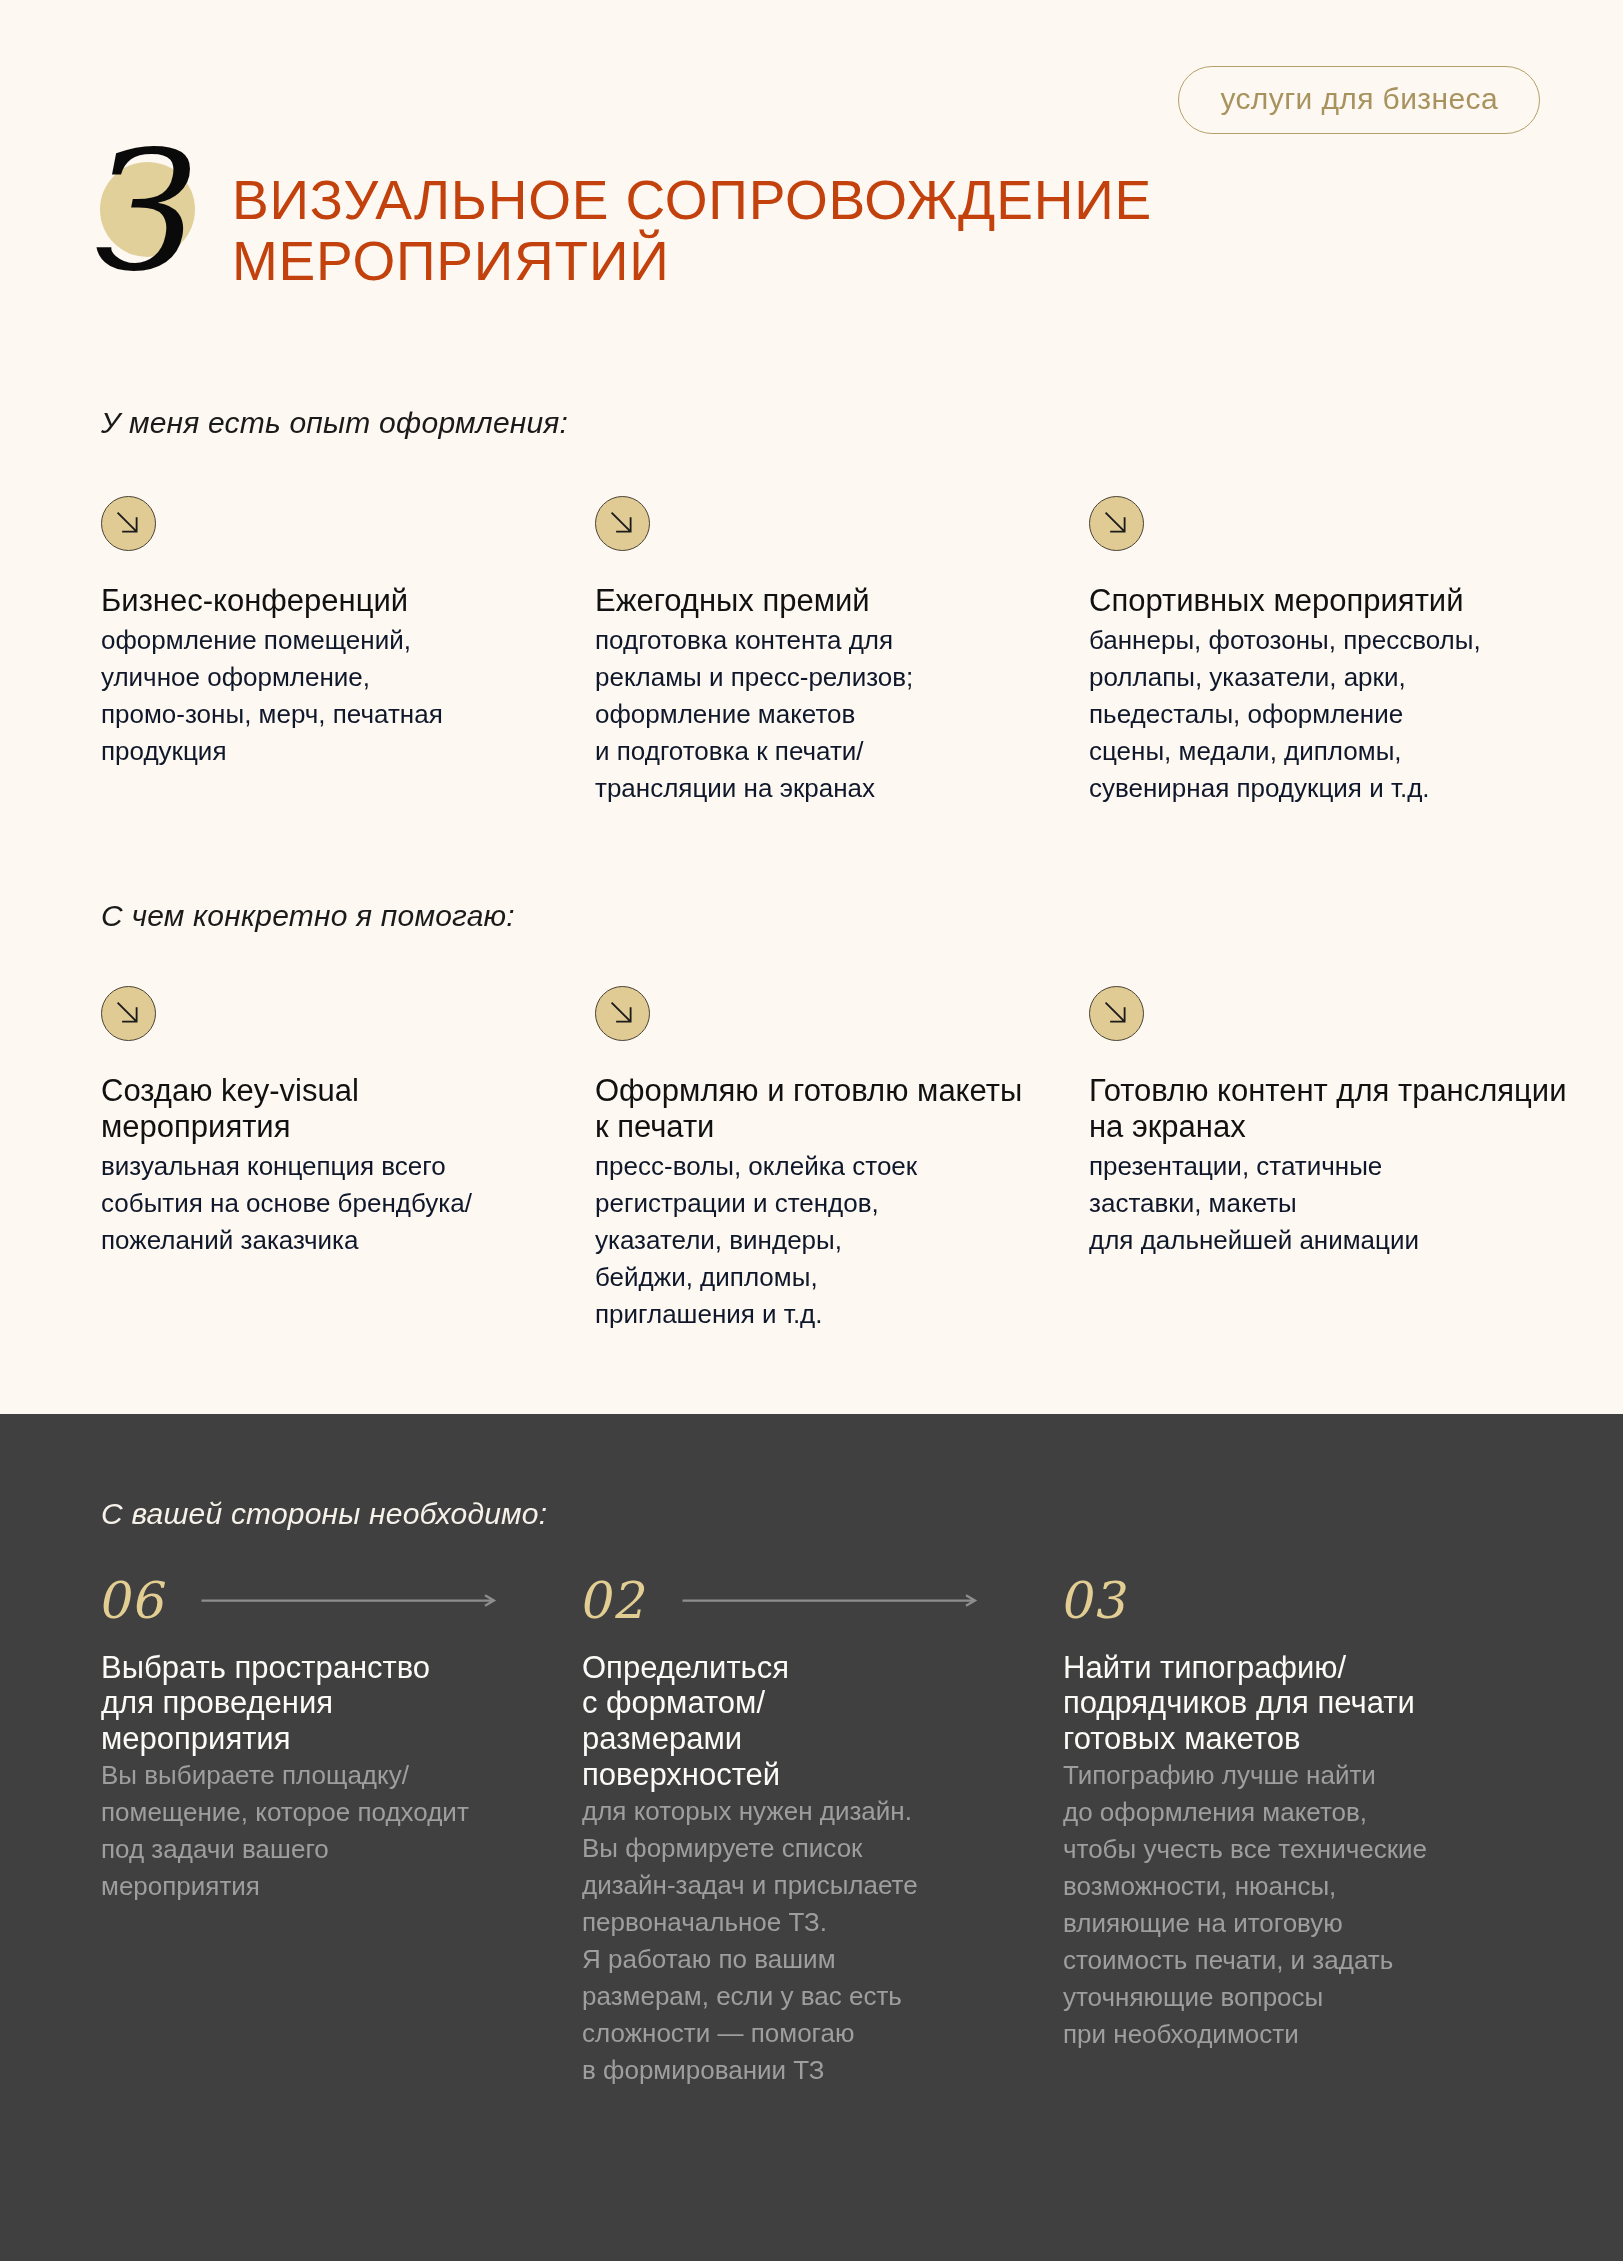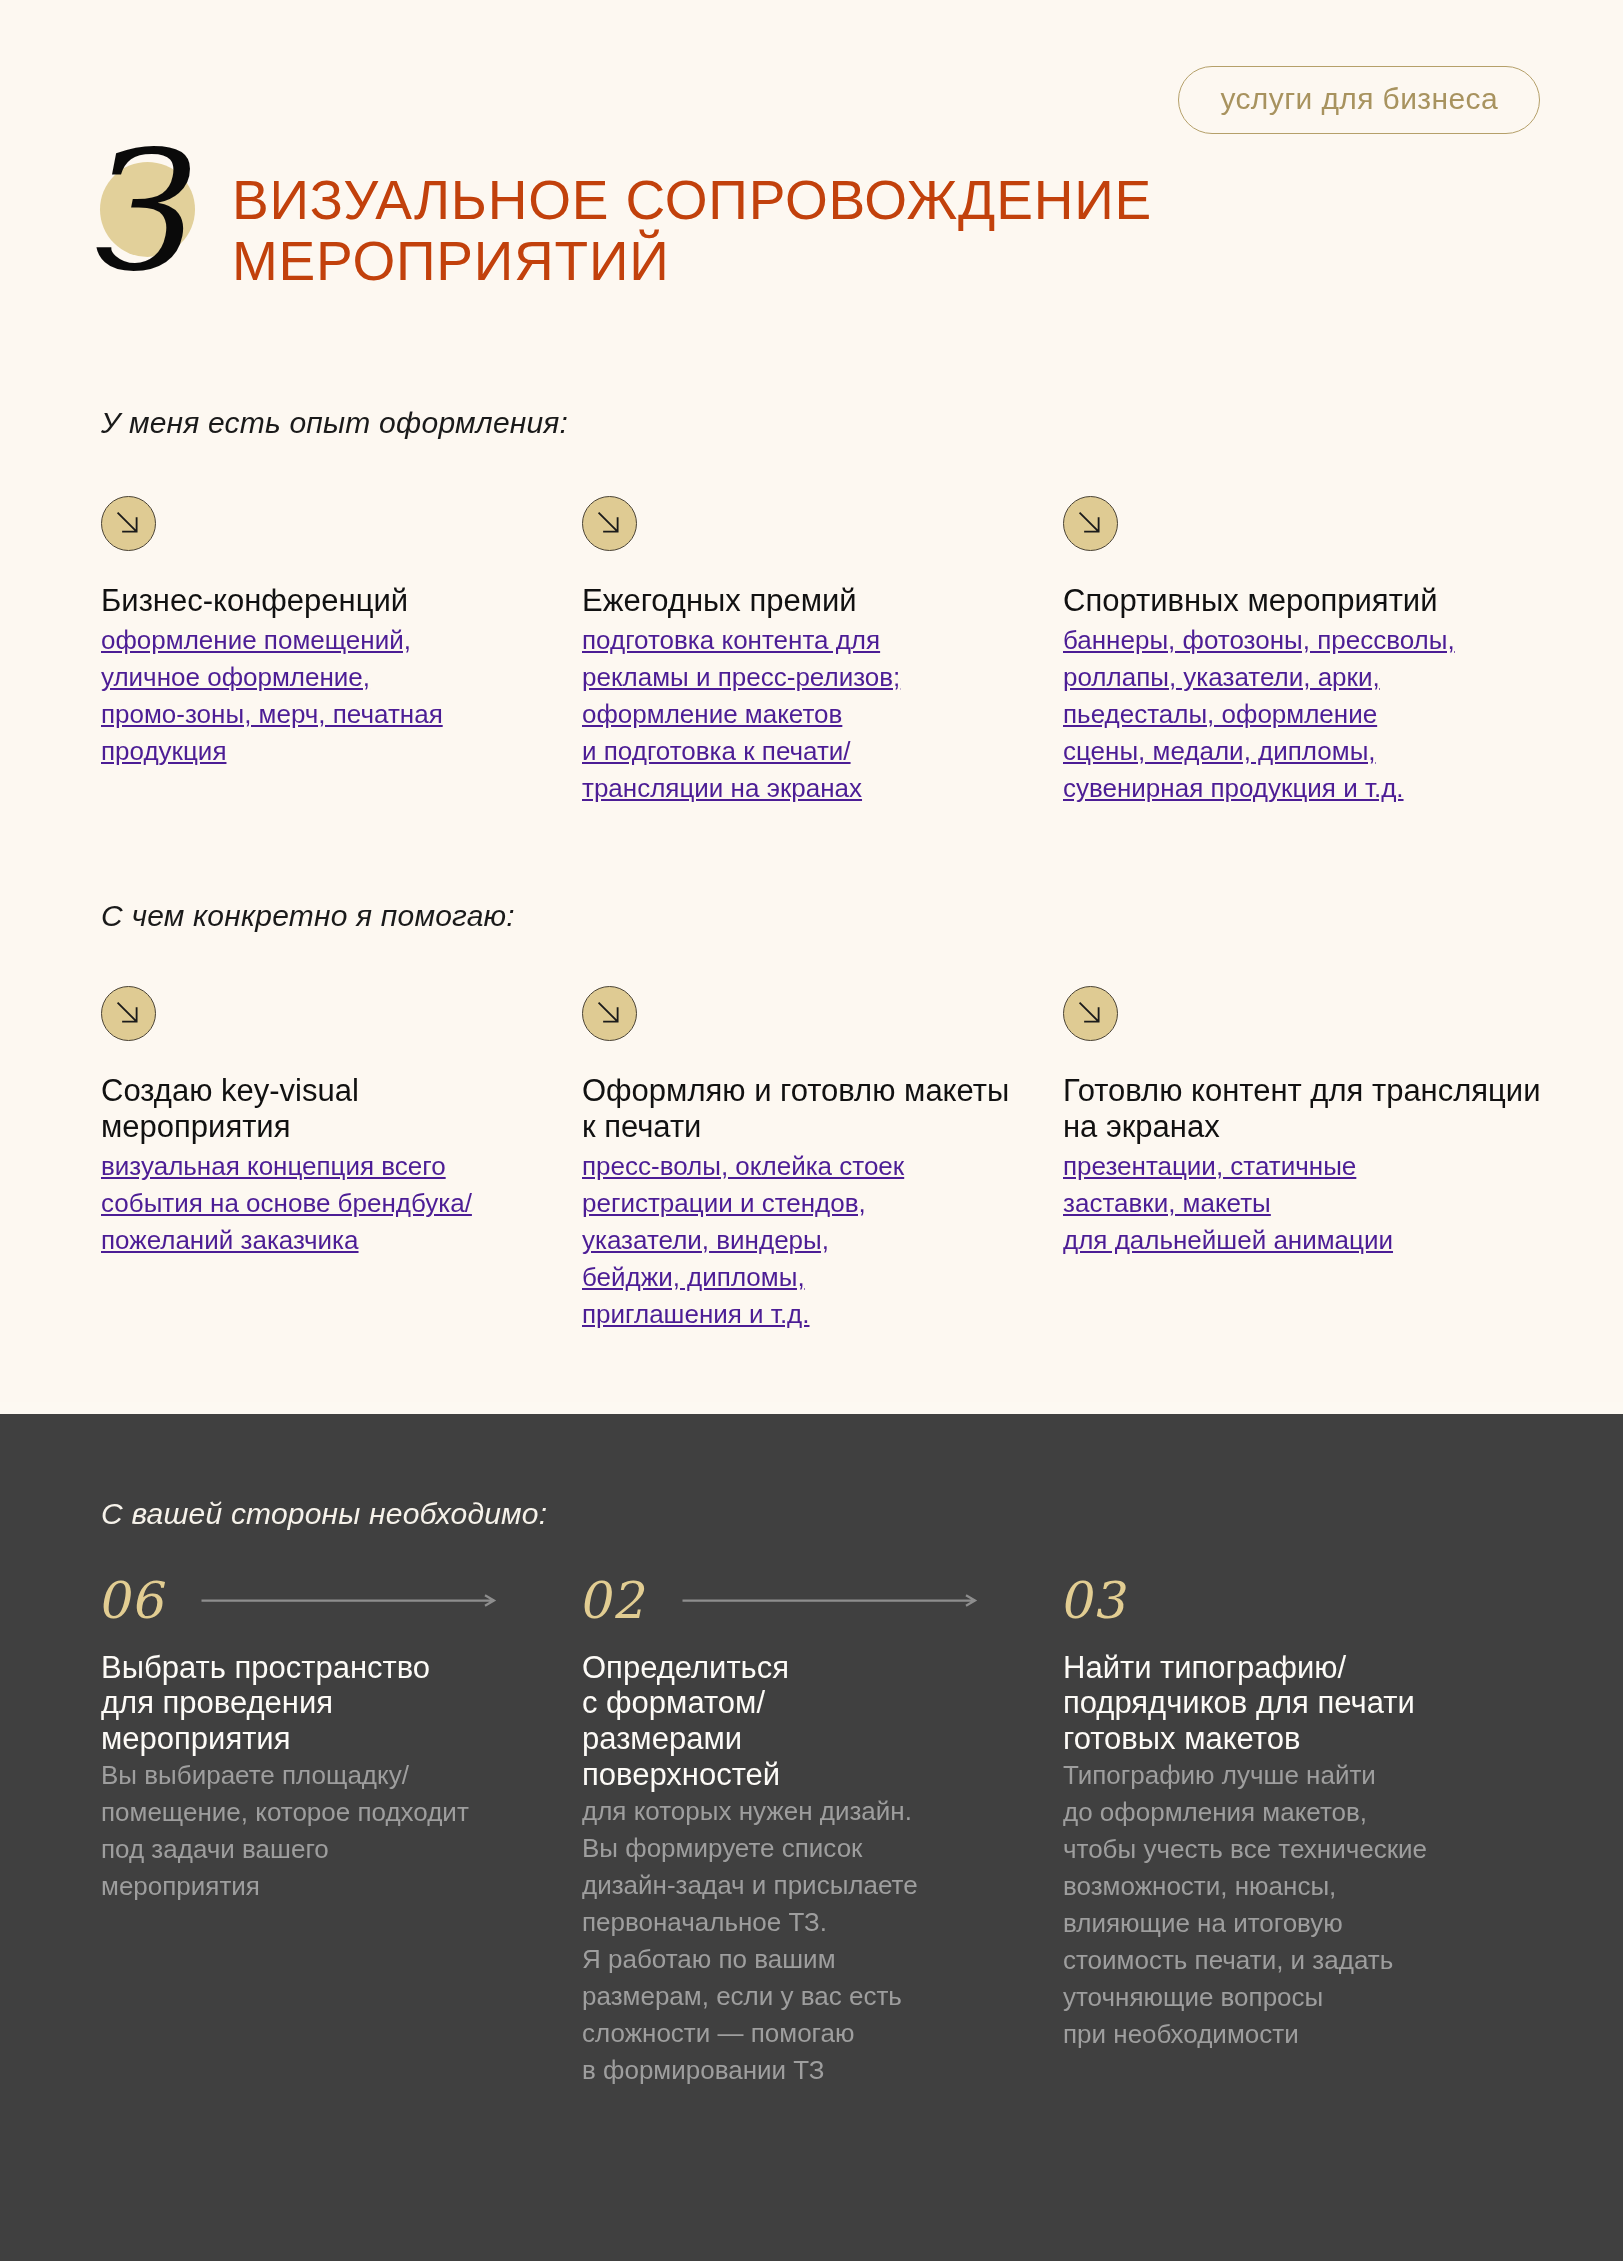--- a/index.html
+++ b/index.html
@@ -93,21 +93,21 @@
   }
   .sec-head.one { left: 101px; top: 406px; }
   .sec-head.two { left: 101px; top: 899px; }
 
   
   .cols {
     position: absolute;
     left: 101px;
     width: 1428px;
     display: flex;
-    gap: 0;
+    gap: 13px;
   }
   .cols.one { top: 496px; }
   .cols.two { top: 986px; }
   .col {
     width: 481px;
     flex: 0 0 481px;
     padding-right: 45px;
     box-sizing: border-box;
   }
   .col.c3 { width: 496px; flex: 0 0 496px; padding-right: 0; }
@@ -127,24 +127,23 @@
 
   .col-title {
     font-size: 31px;
     color: #111;
     line-height: 1.16;
     margin-bottom: 3px;
     font-weight: 400;
   }
   .col-body {
     font-size: 26px;
-    color: #4c1d95;
+    color: #0f172a;
     line-height: 1.42;
     white-space: pre-line;
-    text-decoration: underline;
   }
 
   
   .dark-panel {
     position: absolute;
     left: 0; top: 1402px;
     width: 1623px;
     height: 860px;
     background: #404040;
     margin-top: 12px;

